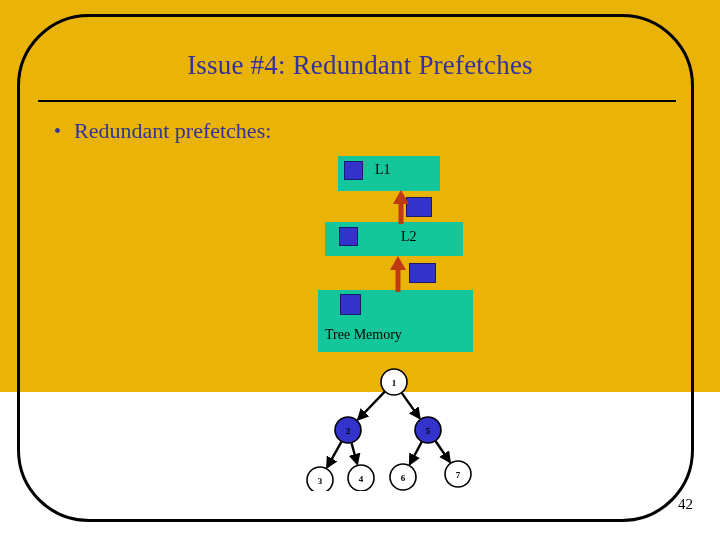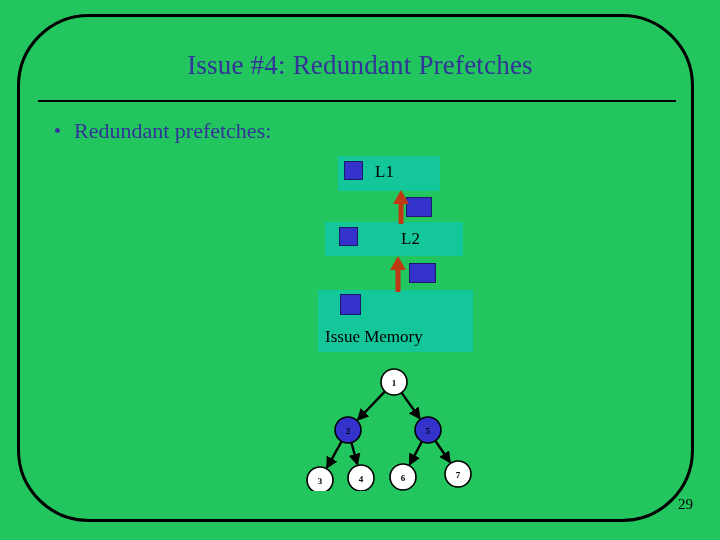--- a/index.html
+++ b/index.html
@@ -10,22 +10,22 @@
   body {
     width: 720px;
     height: 540px;
     overflow: hidden;
     font-family: "Liberation Serif", "DejaVu Serif", serif;
   }
 
   #slide {
     position: relative;
     width: 720px;
-    height: 540px;
-    background: #22c55e;
+    height: 392px;
+    background: #eab308;
   }
 
   
   #frame-border {
     position: absolute;
     left: 17px;
     top: 14px;
     width: 677px;
     height: 508px;
     border: 3px solid #000000;
@@ -75,21 +75,21 @@
   #bullet-tree      { left: 54px; top: 332px; }
 
   
   .mem-block {
     position: absolute;
     background: #14C79A;
   }
   .mem-label {
     position: absolute;
     color: #000000;
-    font-size: 17px;
+    font-size: 14px;
     font-family: "Liberation Serif", "DejaVu Serif", serif;
     white-space: nowrap;
   }
   .blue-sq {
     position: absolute;
     background: #3333CC;
     border: 1.5px solid #1a1a66;
     box-sizing: border-box;
   }
 
@@ -177,21 +177,21 @@
   <div class="mem-block" id="l1-block"></div>
   <div class="blue-sq" id="l1-sq"></div>
   <div class="mem-label" id="l1-label">L1</div>
 
   <div class="mem-block" id="l2-block"></div>
   <div class="blue-sq" id="l2-sq"></div>
   <div class="mem-label" id="l2-label">L2</div>
 
   <div class="mem-block" id="mm-block"></div>
   <div class="blue-sq" id="mm-sq"></div>
-  <div class="mem-label" id="mm-label">Issue Memory</div>
+  <div class="mem-label" id="mm-label">Tree Memory</div>
 
   <div class="blue-sq" id="sq-l1-side"></div>
   <div class="blue-sq" id="sq-l2-side"></div>
 
   <svg class="red-arrow" id="arrow-l2-l1" viewBox="0 0 22 34">
     <line x1="11" y1="34" x2="11" y2="12" stroke="#BF3A13" stroke-width="5"></line>
     <polygon points="11,0 3,14 19,14" fill="#BF3A13"></polygon>
   </svg>
 
   <svg class="red-arrow" id="arrow-mm-l2" viewBox="0 0 22 36">
@@ -239,15 +239,15 @@
           <circle cx="108" cy="111" r="13" class="node-circle-open"></circle>
           <text x="108" y="111.5" class="node-text">6</text>
         </g>
         <g>
           <circle cx="163" cy="108" r="13" class="node-circle-open"></circle>
           <text x="163" y="108.5" class="node-text">7</text>
         </g>
       </g>
   </svg>
 
-  <div id="page-number">29</div>
+  <div id="page-number">42</div>
 
 </div>
 
 </body></html>

